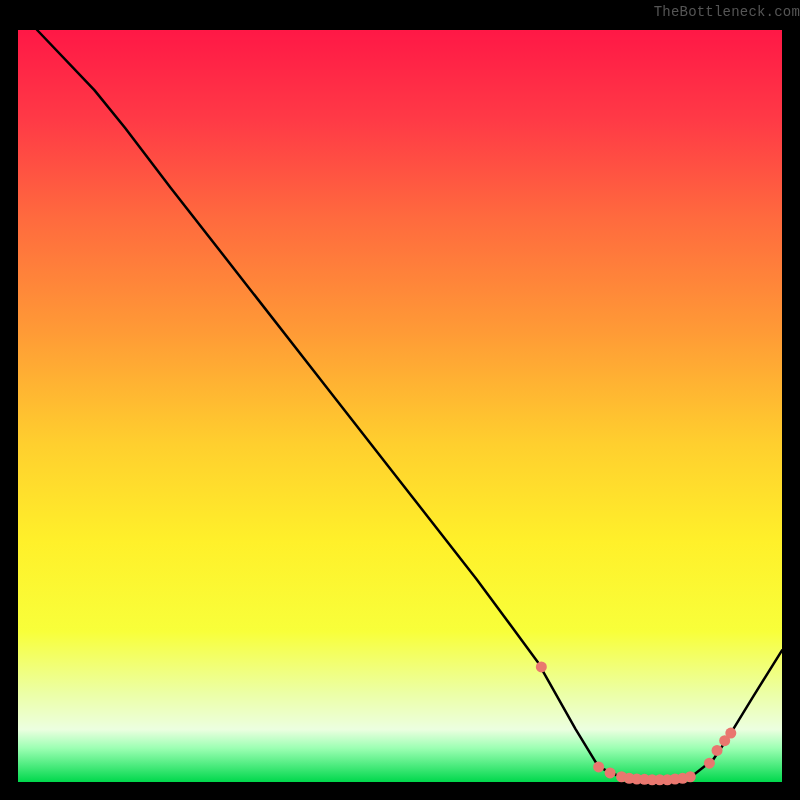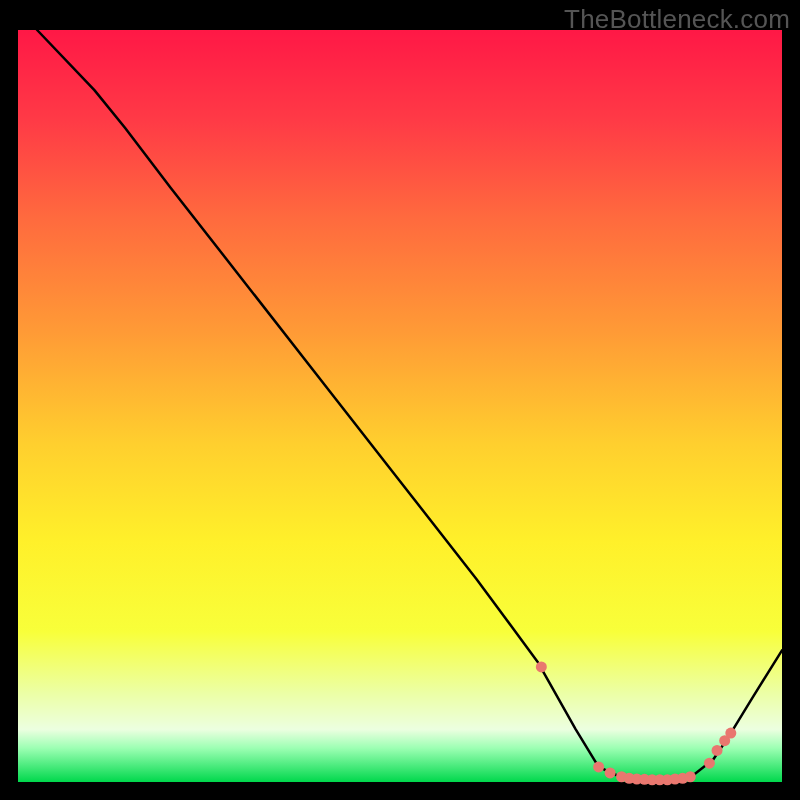--- a/index.html
+++ b/index.html
@@ -12,26 +12,27 @@
     font-family: Arial, Helvetica, sans-serif;
   }
   #chart-wrap {
     position: relative;
     width: 800px;
     height: 800px;
   }
   #watermark {
     position: absolute;
     top: 4px;
-    right: 10px;
+    right: 0;
     color: #555;
-    font-size: 26px;
+    font-size: 14px;
     font-weight: 500;
     letter-spacing: 0.2px;
     z-index: 5;
+    font-family: Liberation Mono, monospace;
   }
   svg {
     display: block;
   }
 </style>
 </head>
 <body>
 
 <div id="chart-wrap">
   <div id="watermark">TheBottleneck.com</div>

